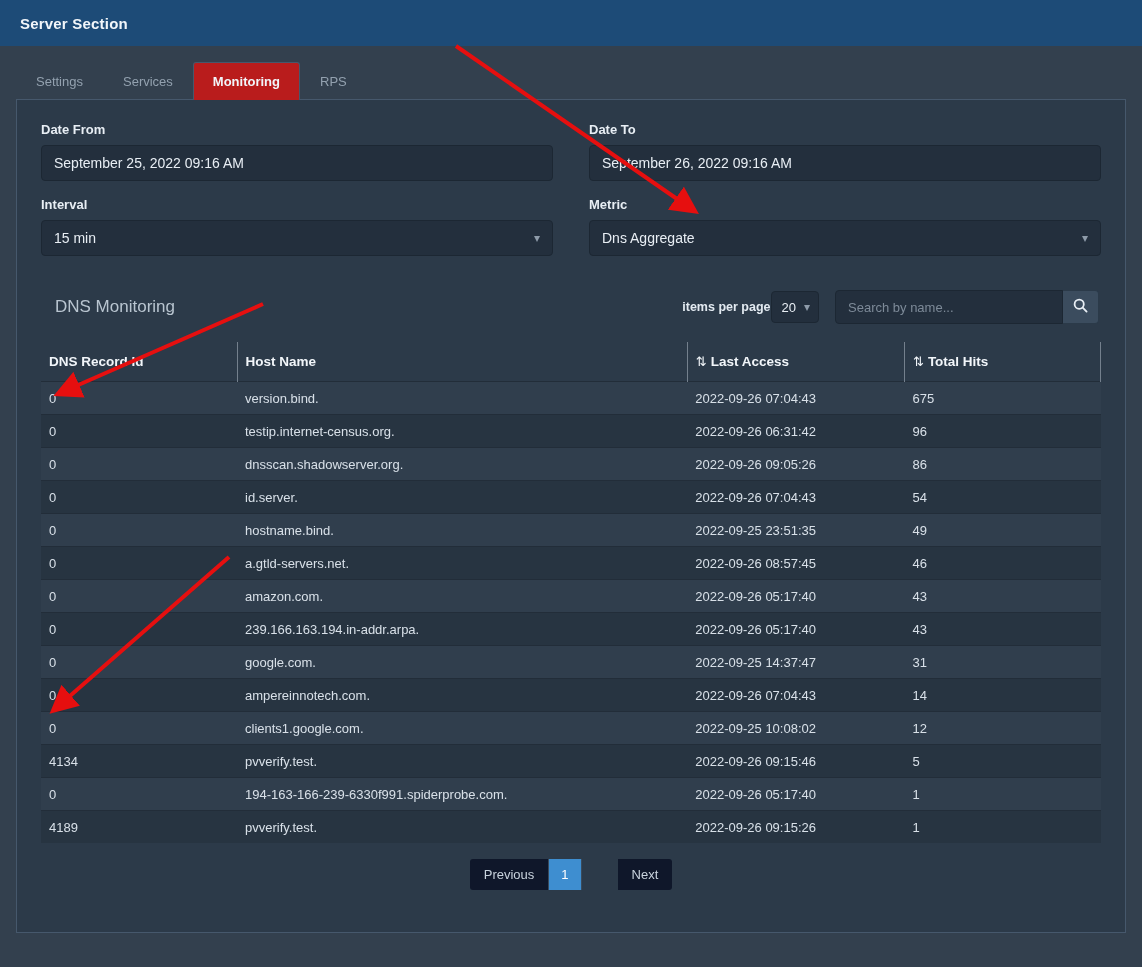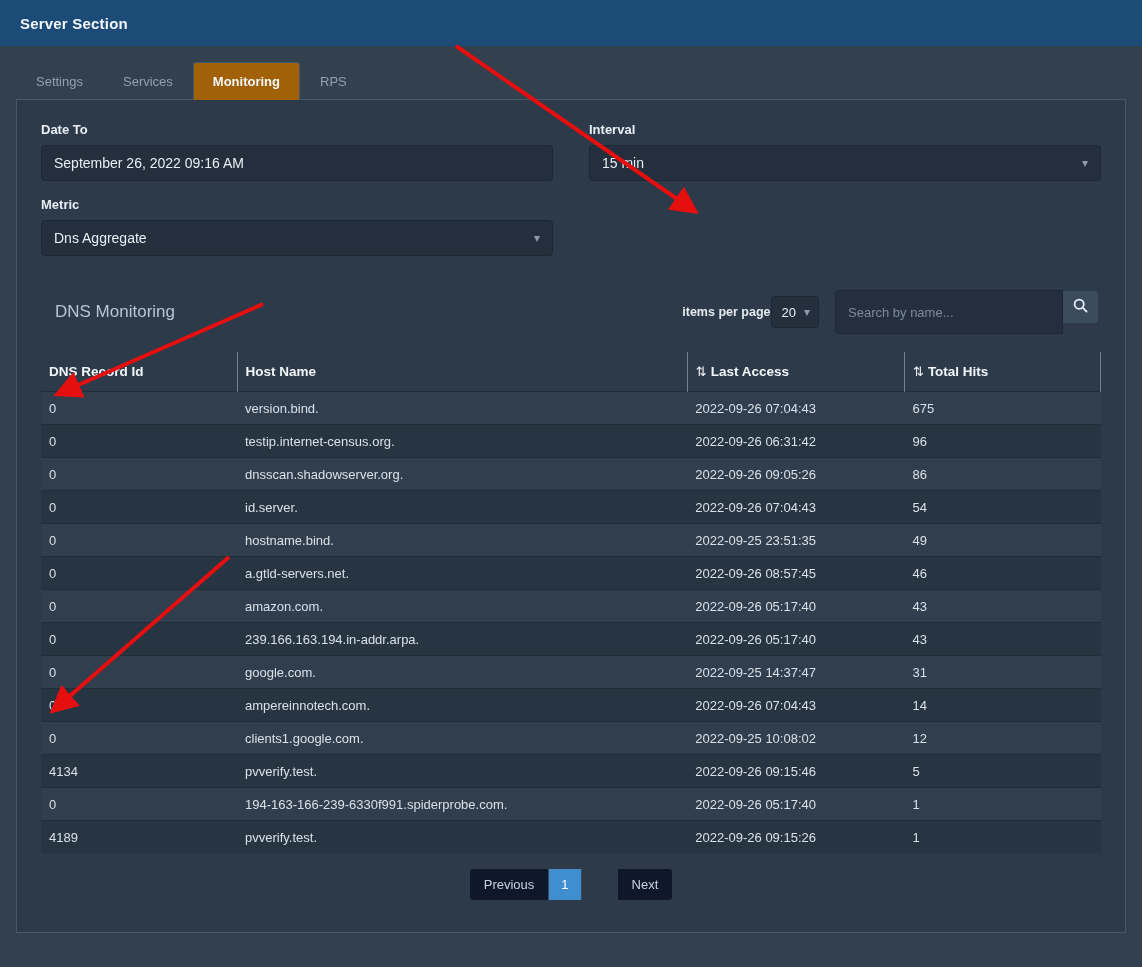--- a/index.html
+++ b/index.html
@@ -41,21 +41,21 @@
     font-size: 13px;
     color: #93a1af;
     cursor: pointer;
     border: 1px solid transparent;
     border-bottom: none;
     margin-bottom: -1px;
   }
   .tab.active {
     color: #f2f6fa;
     font-weight: bold;
-    background: #a16207;
+    background: #b91c1c;
     border-color: #46586c;
     border-radius: 3px 3px 0 0;
   }
 
   
   .panel {
     margin: 0 16px;
     border: 1px solid #46586c;
     background: #2c3a49;
     height: 834px;
@@ -117,21 +117,21 @@
     display: flex;
     align-items: center;
     font-size: 13px;
     color: #e8eef4;
     cursor: pointer;
     margin-right: 16px;
   }
   .search-wrap { display: flex; }
   .search-input {
     width: 228px;
-    height: 44px;
+    height: 34px;
     background: #232f3d;
     border: 1px solid #1c2733;
     border-radius: 4px 0 0 4px;
     color: #e8eef4;
     font-size: 13px;
     font-family: "Liberation Sans", sans-serif;
     padding: 0 12px;
     outline: none;
   }
   .search-input::placeholder { color: #7d8a98; }
@@ -222,20 +222,24 @@
 <div class="tabs">
   <div class="tab">Settings</div>
   <div class="tab">Services</div>
   <div class="tab active">Monitoring</div>
   <div class="tab">RPS</div>
 </div>
 
 <div class="panel">
 
   <div class="filters">
+    <div>
+      <span class="field-label">Date From</span>
+      <input class="text-input" type="text" value="September 25, 2022 09:16 AM" style="">
+    </div>
     <div>
       <span class="field-label">Date To</span>
       <input class="text-input" type="text" value="September 26, 2022 09:16 AM" style="">
     </div>
     <div>
       <span class="field-label">Interval</span>
       <div class="select">
         <span>15 min</span>
         <span class="caret">▾</span>
       </div>

